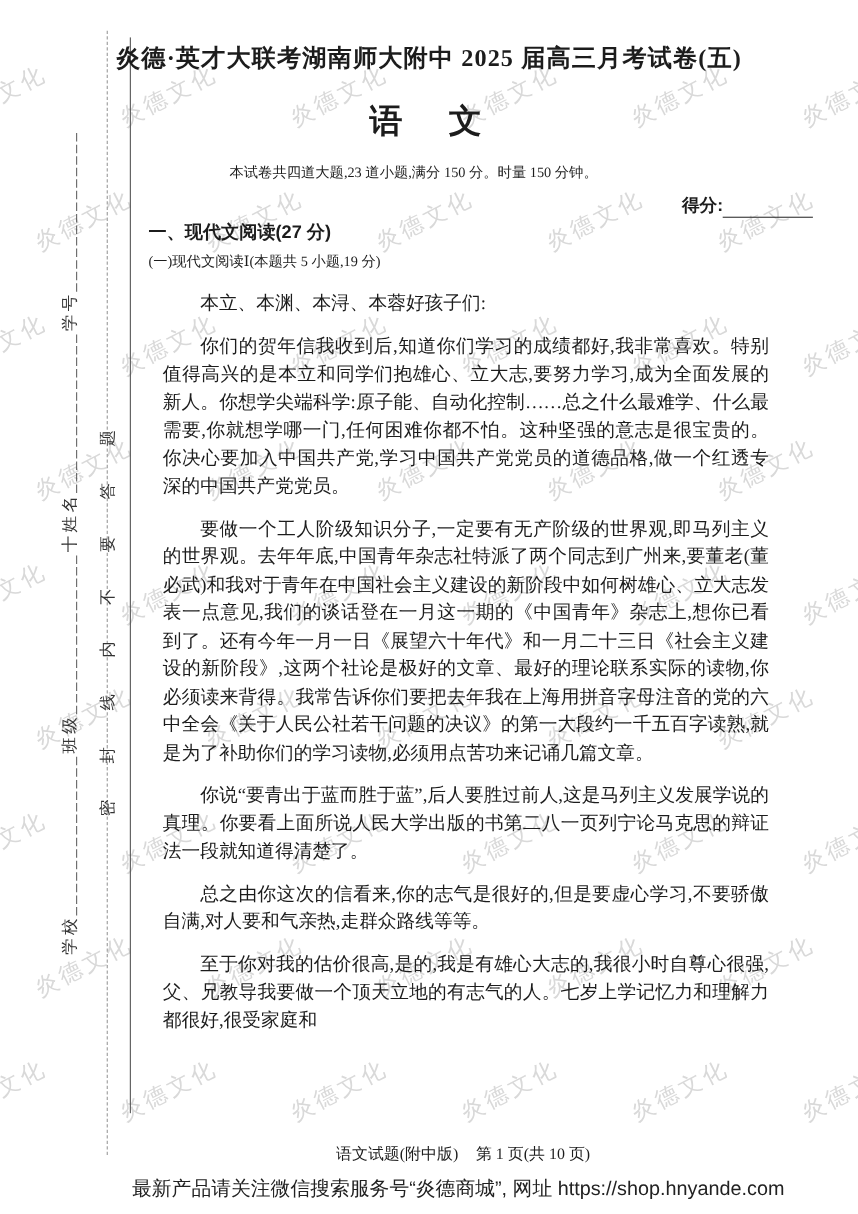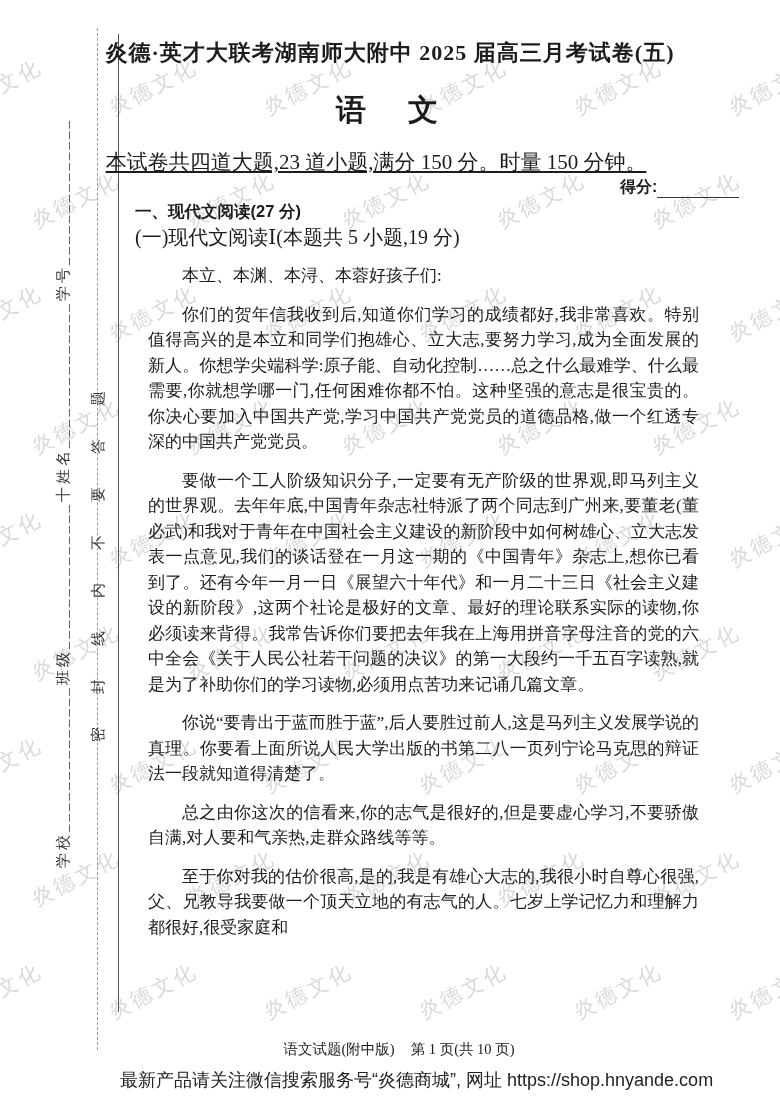--- a/index.html
+++ b/index.html
@@ -15,33 +15,33 @@
   .rot{position:absolute;transform:rotate(-90deg);transform-origin:0 0;white-space:nowrap;
        font-size:15px;color:#333;}
   .rot-fields{left:54px;top:868px;letter-spacing:3px;}
   .rot-seal{left:89px;top:742px;letter-spacing:33px;}
   
   .header-title{position:absolute;top:38px;left:0;width:780px;text-align:center;
                 font-size:22px;font-weight:bold;letter-spacing:1px;}
   .subject-title{position:absolute;top:90px;left:0;width:780px;text-align:center;
                  font-size:30px;font-weight:bold;letter-spacing:6px;
                  font-family:"Liberation Sans","DejaVu Sans",sans-serif;}
-  .exam-info{position:absolute;top:148px;left:0;width:752px;text-align:center;font-size:21px;text-decoration:underline;}
+  .exam-info{position:absolute;top:148px;left:0;width:752px;text-align:center;font-size:13px;}
   .score{position:absolute;top:177px;left:620px;font-size:16px;font-weight:bold;
          font-family:"Liberation Sans","DejaVu Sans",sans-serif;}
   .score-blank{display:inline-block;width:82px;border-bottom:1.5px solid #333;height:16px;vertical-align:bottom;}
   
   .content{position:absolute;left:135px;top:199px;width:577px;font-size:17px;line-height:25.5px;}
   .sec-head{font-weight:bold;font-family:"Liberation Sans","DejaVu Sans",sans-serif;font-size:16.5px;}
-  .sub-head{font-size:20px;}
+  .sub-head{font-size:13px;}
   .instruction{text-indent:2em;font-size:16.5px;}
   .salutation{text-indent:0;}
   .content p{margin:13px;text-align:justify;text-indent:2em;}
   
-  .page-footer{position:absolute;top:1040px;left:102px;width:594px;text-align:center;font-size:14.5px;}
+  .page-footer{position:absolute;top:1040px;left:124px;width:594px;text-align:center;font-size:14.5px;}
   .page-footer span{margin:0 8px;}
   .promo{position:absolute;top:1068px;left:120px;width:660px;font-size:18px;color:#222;
          font-family:"Liberation Sans","DejaVu Sans",sans-serif;}
 </style>
 </head>
 <body>
 
 <div class="page">
 
   <div id="watermarks">

